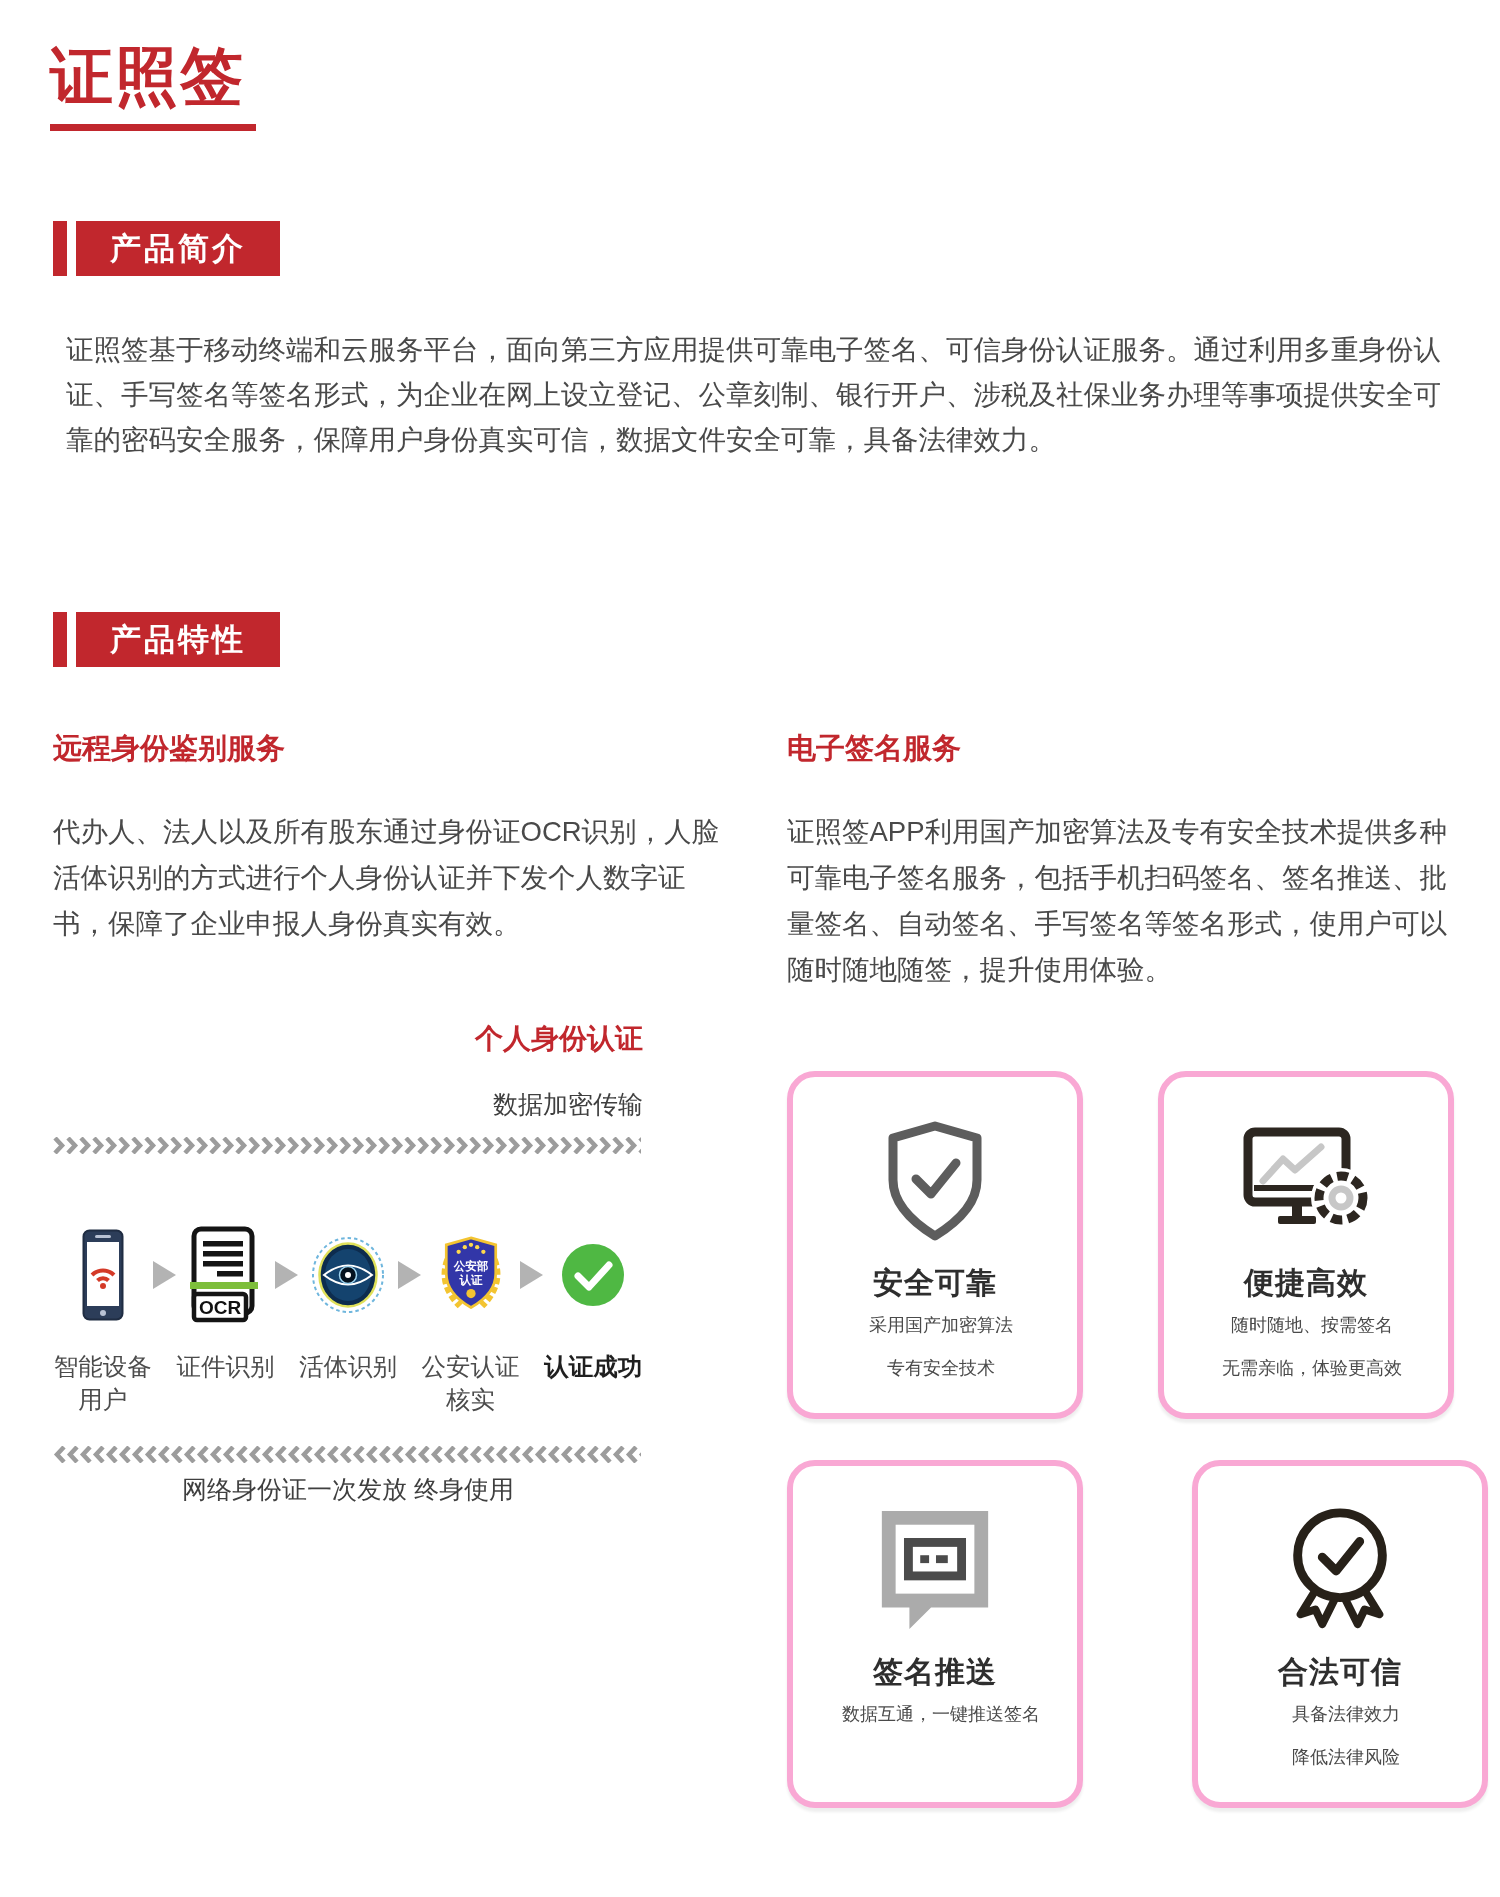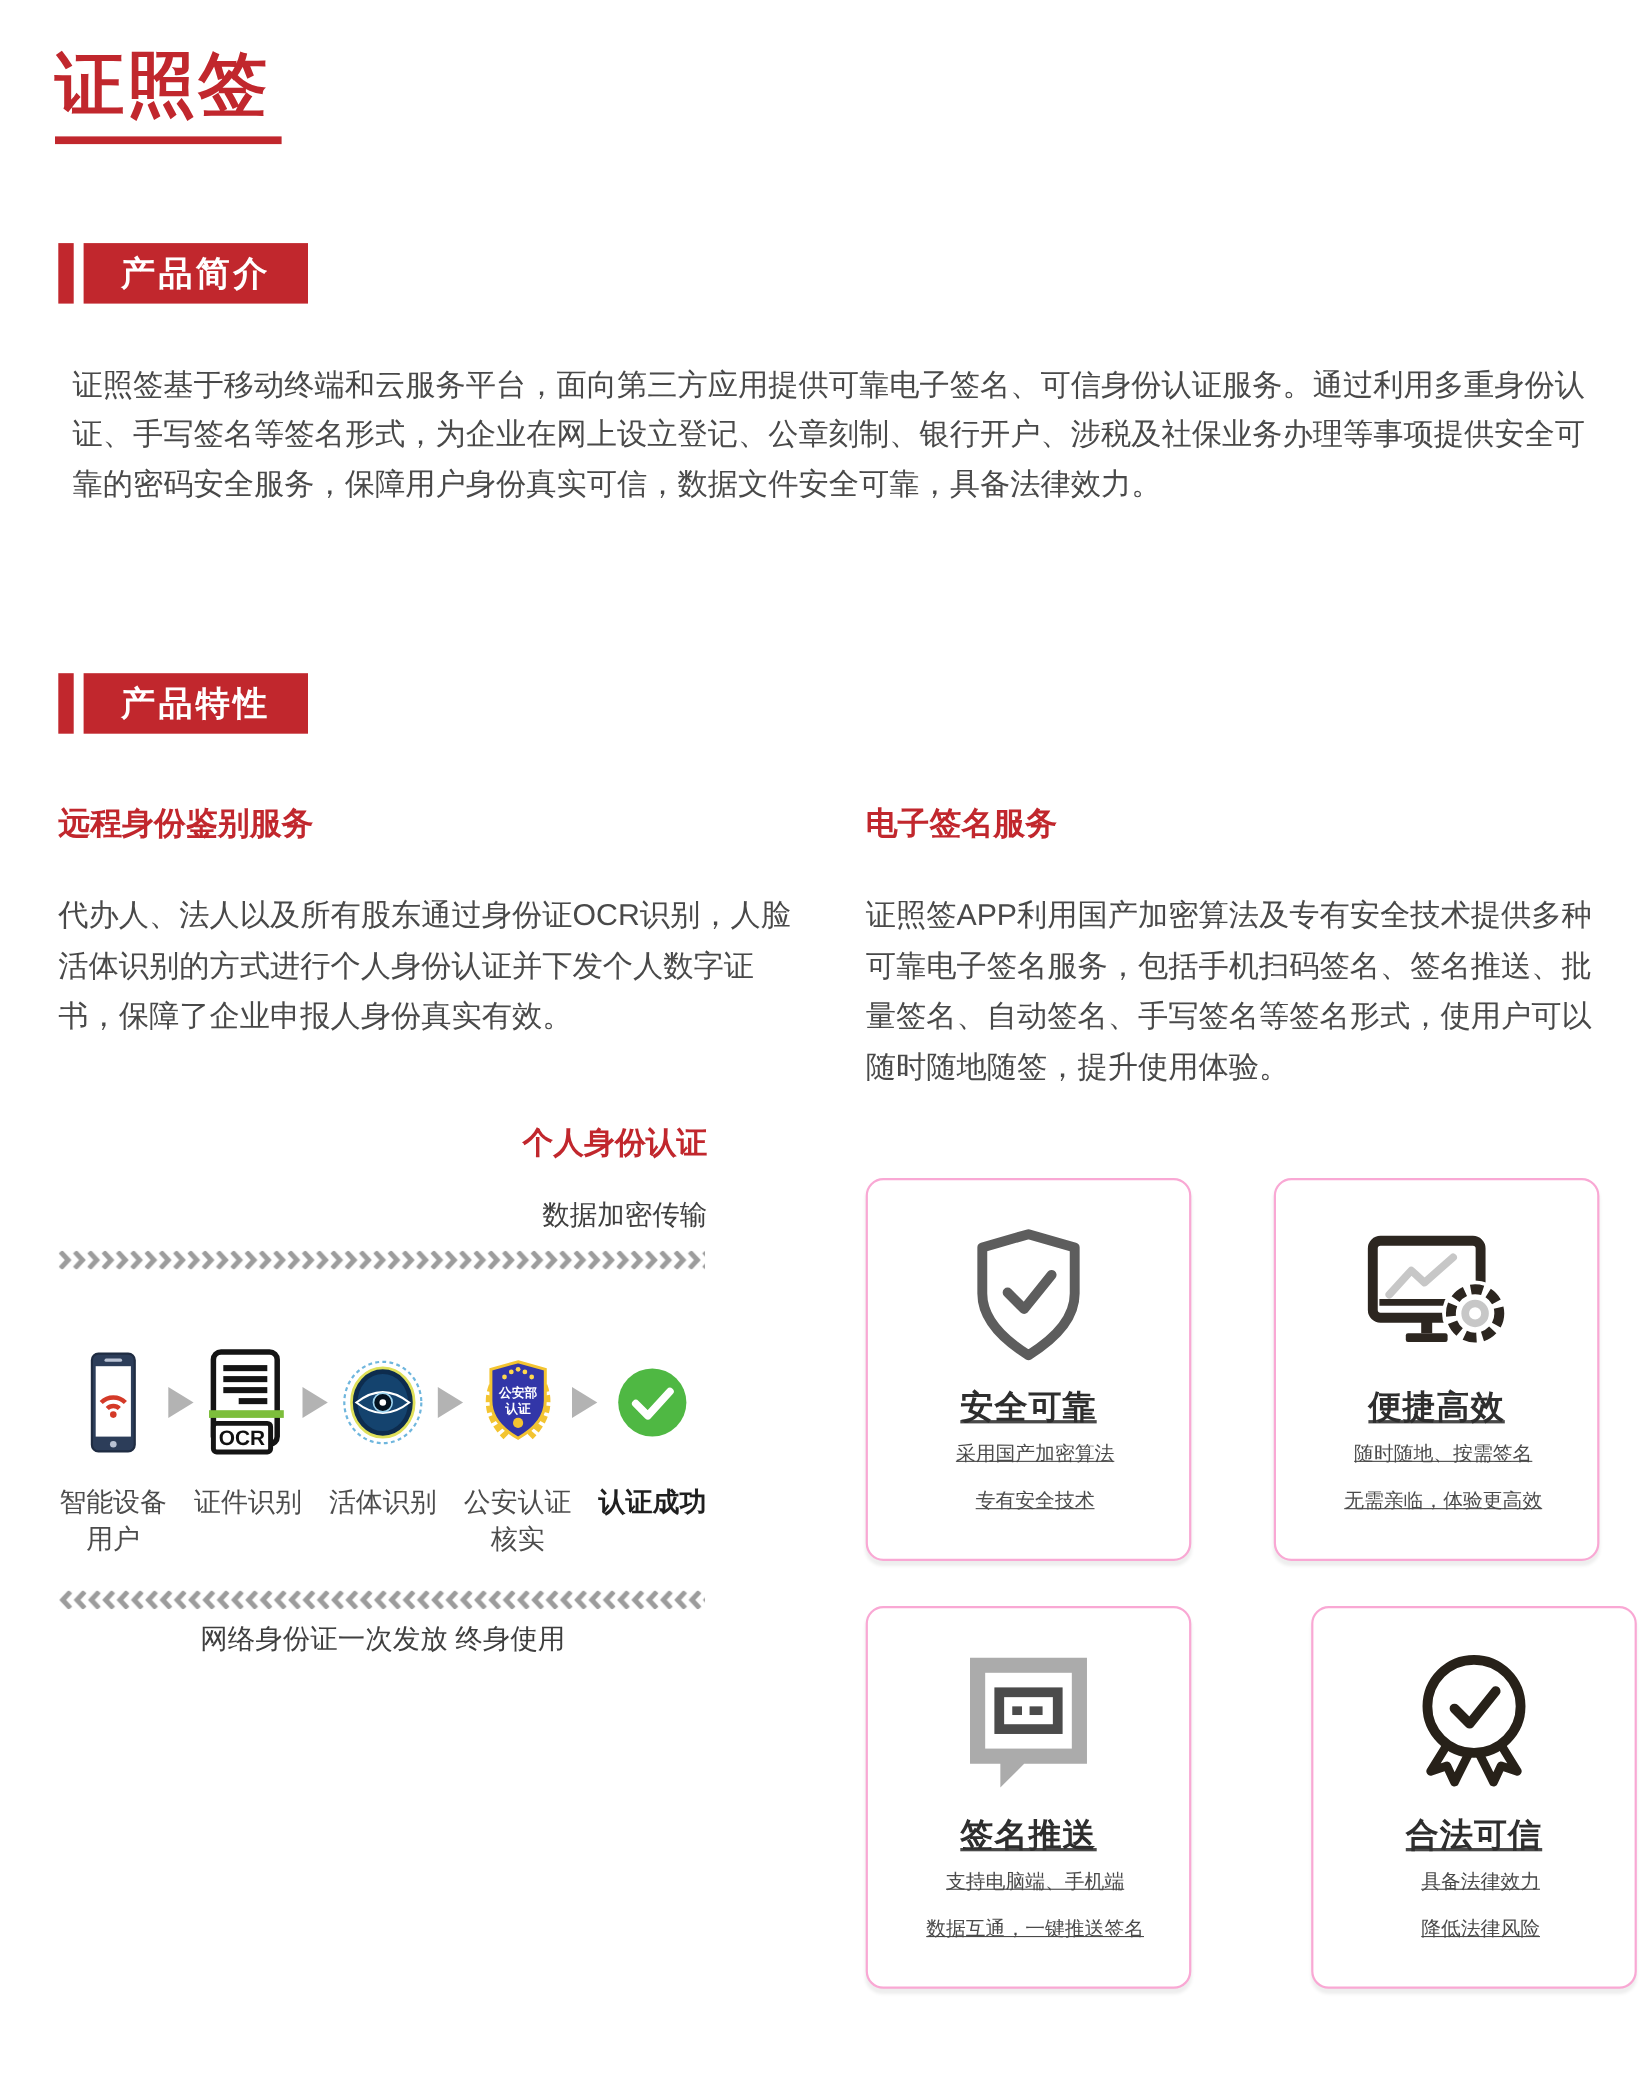--- a/index.html
+++ b/index.html
@@ -62,23 +62,22 @@
   .flow-step.success .flow-label{font-weight:bold;color:#1f1f1f;}
   .tri{
     width:0;height:0;margin-top:37px;
     border-left:23px solid #b3b3b3;border-top:14px solid transparent;border-bottom:14px solid transparent;
   }
   .issue-caption{margin-top:10px;text-align:center;font-size:25px;color:#3f3f3f;}
 
   
   .card{
     position:absolute;width:296px;height:348px;background:#fff;
-    border:2px solid #f9a8d4;border-radius:16px;box-shadow:0 4px 3px rgba(0,0,0,.07);
+    border:6px solid #f9a8d4;border-radius:28px;box-shadow:0 4px 3px rgba(0,0,0,.07);
     text-align:center;
-    text-decoration:underline;
   }
   .card-0{left:787px;top:1071px;}
   .card-1{left:1158px;top:1071px;}
   .card-2{left:787px;top:1460px;}
   .card-3{left:1192px;top:1460px;}
   .card .icon{height:152px;margin-top:28px;display:flex;align-items:center;justify-content:center;}
   .card h5{font-size:30px;color:#2e2e2e;margin-top:6px;letter-spacing:1px;}
   .card .line{font-size:18px;color:#4a4a4a;line-height:43px;padding-left:12px;}
   .card .line:first-of-type{margin-top:8px;}
 </style>
@@ -258,21 +257,20 @@
     <div class="icon">
       <svg width="126" height="130" viewBox="0 0 128 132">
         <path d="M10 6 H118 V104 H60 L38 126 V104 H10 Z" fill="#ababab"></path>
         <rect x="24" y="20" width="80" height="70" fill="#ffffff"></rect>
         <rect x="37" y="38" width="54" height="34" fill="#ffffff" stroke="#4b4b4b" stroke-width="9"></rect>
         <rect x="49" y="51" width="9" height="8" fill="#4b4b4b"></rect>
         <rect x="65" y="51" width="12" height="8" fill="#4b4b4b"></rect>
       </svg>
     </div>
     <h5>签名推送</h5>
-    <div class="line">支持电脑端、手机端</div>
     <div class="line">数据互通，一键推送签名</div>
   </div>
 
   <div class="card card-3">
     <div class="icon">
       <svg width="120" height="132" viewBox="0 0 120 134">
         <path d="M36 86 L20 112 L35 107 L42 122 L55 96" fill="none" stroke="#272119" stroke-width="8" stroke-linejoin="round"></path>
         <path d="M84 86 L100 112 L85 107 L78 122 L65 96" fill="none" stroke="#272119" stroke-width="8" stroke-linejoin="round"></path>
         <circle cx="60" cy="52" r="43" fill="#ffffff" stroke="#272119" stroke-width="9"></circle>
         <path d="M42 54 L56 68 L80 38" fill="none" stroke="#272119" stroke-width="9" stroke-linecap="round" stroke-linejoin="round"></path>

